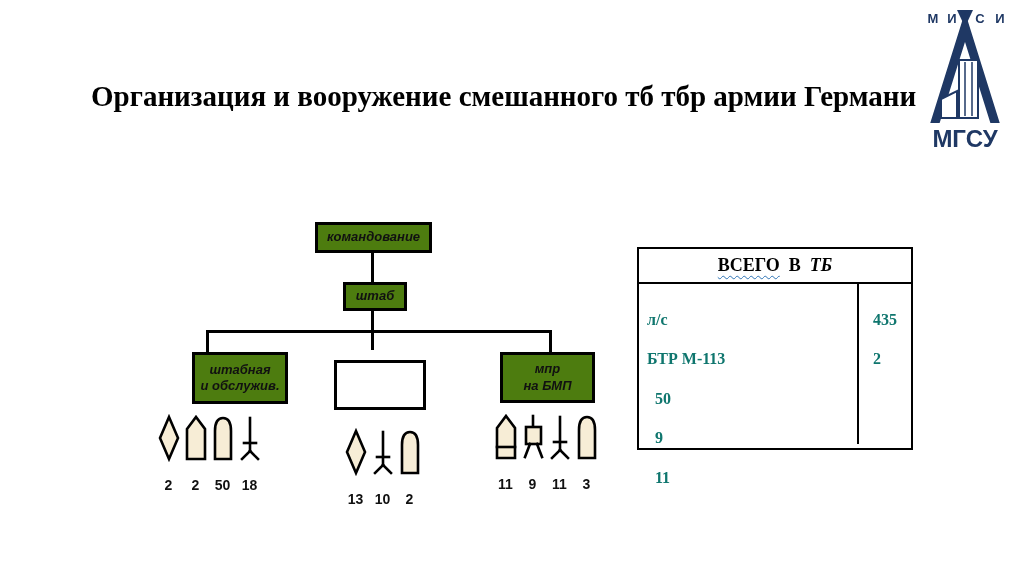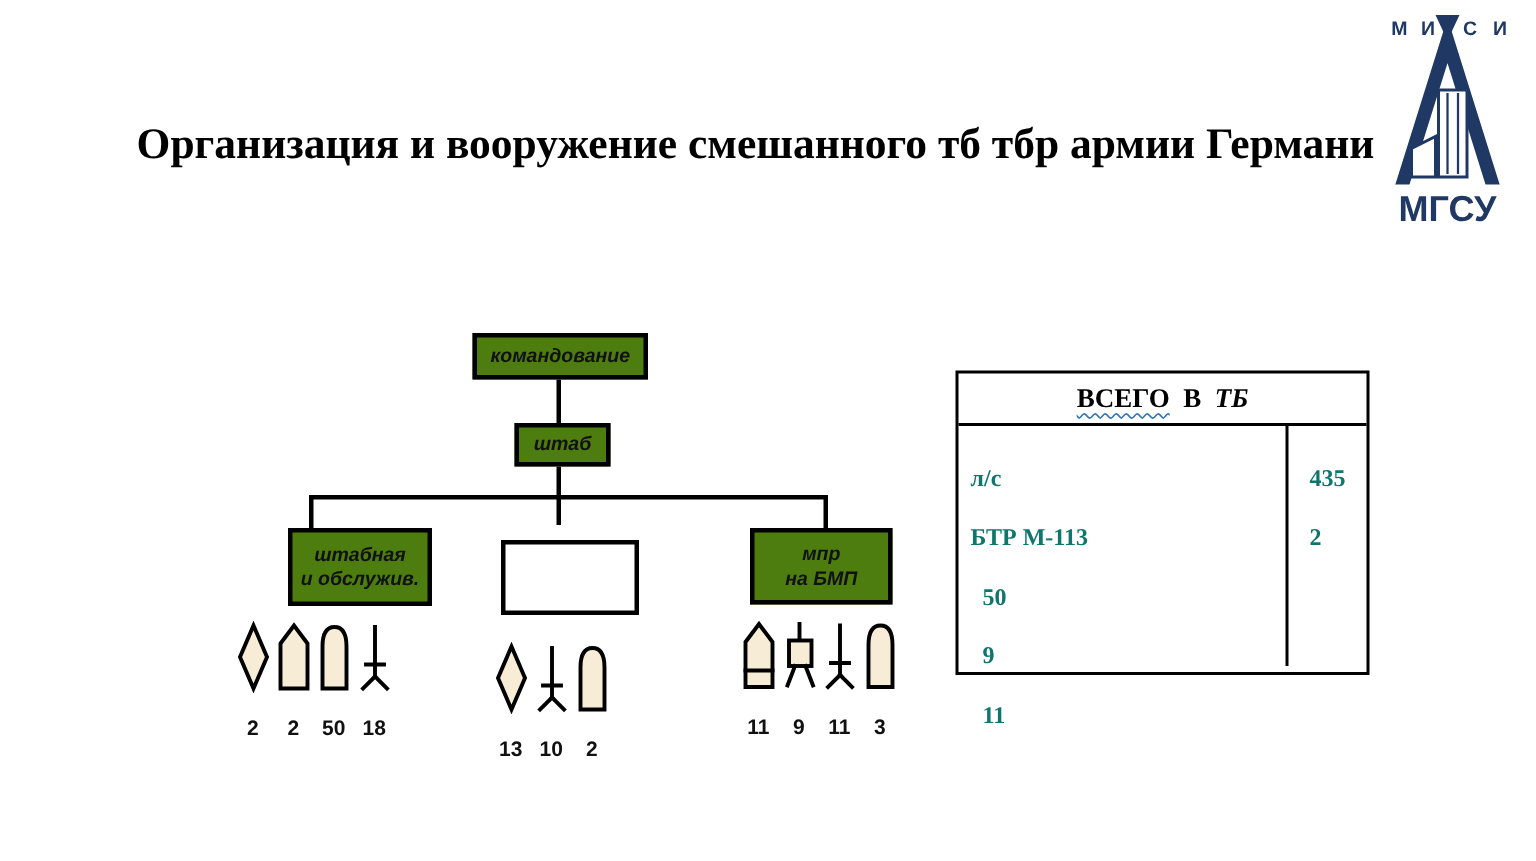--- a/index.html
+++ b/index.html
@@ -32,21 +32,21 @@
   .v1 { left:371px; top:253px; width:3px; height:29px; }
   .v2 { left:371px; top:311px; width:3px; height:19px; }
   .hm { left:206px; top:330px; width:346px; height:3px; }
   .dl { left:206px; top:330px; width:3px; height:22px; }
   .dm { left:371px; top:330px; width:3px; height:20px; }
   .dr { left:549px; top:330px; width:3px; height:22px; }
 
   
   .equip { position:absolute; display:flex; }
   .g1 { left:155px; top:414px; }
-  .g2 { left:327px; top:428px; }
+  .g2 { left:342px; top:428px; }
   .g3 { left:492px; top:413px; }
   .equip-item { width:27px; display:flex; flex-direction:column; align-items:center; }
   .equip-item svg { width:26px; height:48px; }
   .equip-count { margin-top:15px; font:bold 14px "Liberation Sans", sans-serif; color:#111; }
 
   
   .totals { position:absolute; left:637px; top:247px; width:272px; height:199px;
             border:2px solid #000; background:#fff; font-family:"Liberation Serif", serif;
             box-sizing:content-box; }
   .t-head { height:33px; border-bottom:2px solid #000; display:flex; align-items:center;

